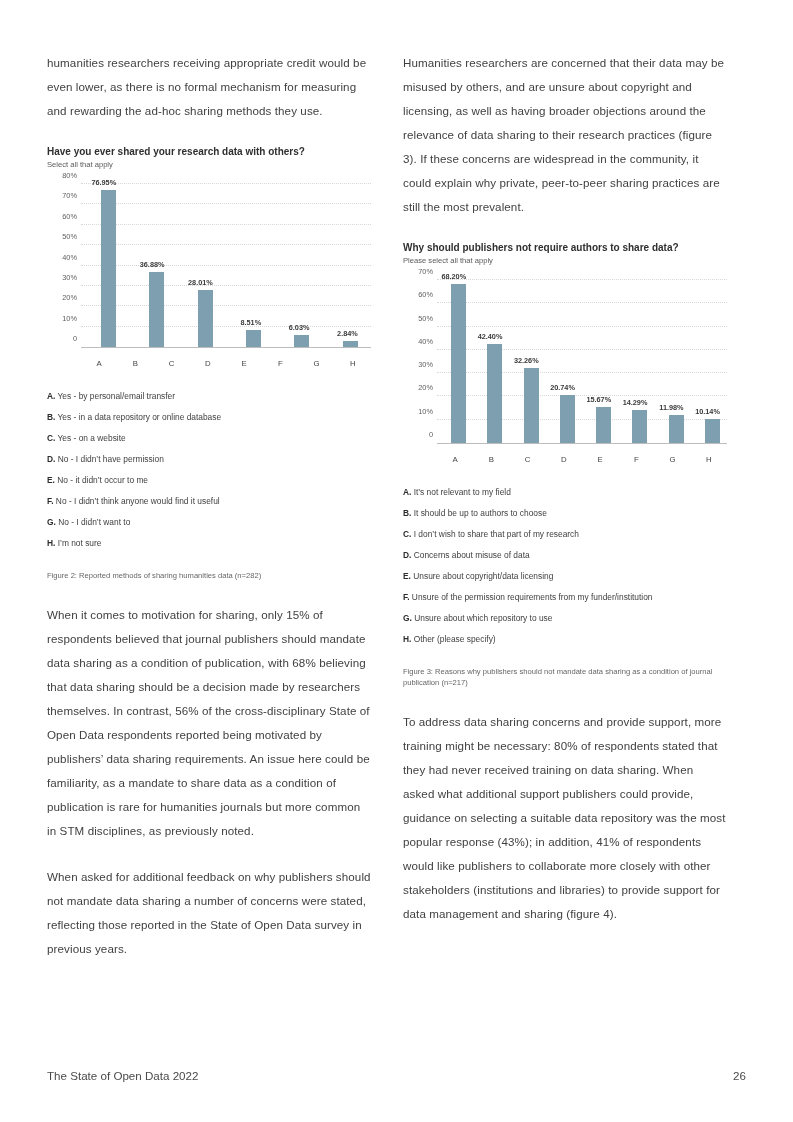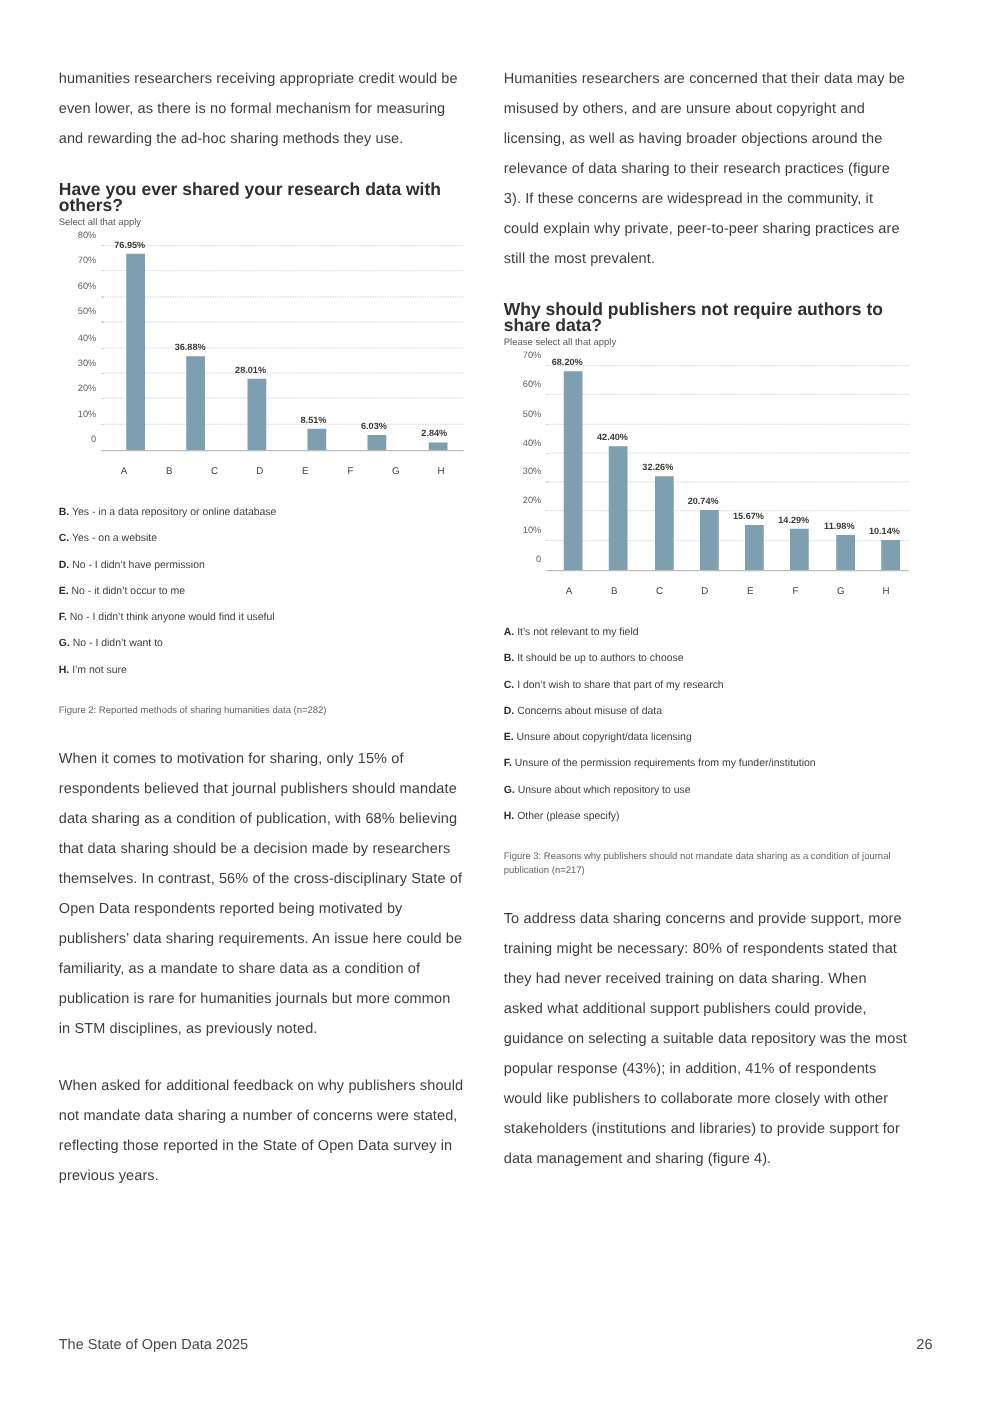--- a/index.html
+++ b/index.html
@@ -34,21 +34,21 @@
     font-size: 11.6px;
     line-height: 24px;
     color: #3f3f3f;
     margin: 0 0 22px 0;
     letter-spacing: 0.1px;
   }
   .chart-block {
     margin: 8px 0 0 0;
   }
   .chart-title {
-    font-size: 14px;
+    font-size: 10px;
     font-weight: bold;
     color: #2f2f2f;
     line-height: 13px;
     margin: 0;
   }
   .chart-subtitle {
     font-size: 7.6px;
     color: #5a5a5a;
     line-height: 11px;
     margin: 1px 0 0 0;
@@ -219,20 +219,21 @@
               <div class="xtick">B</div>
               <div class="xtick">C</div>
               <div class="xtick">D</div>
               <div class="xtick">E</div>
               <div class="xtick">F</div>
               <div class="xtick">G</div>
               <div class="xtick">H</div>
             </div>
         </div>
         <div class="legend" id="legend0">
+            <div class="legend-item"><b>A.</b> Yes - by personal/email transfer</div>
             <div class="legend-item"><b>B.</b> Yes - in a data repository or online database</div>
             <div class="legend-item"><b>C.</b> Yes - on a website</div>
             <div class="legend-item"><b>D.</b> No - I didn’t have permission</div>
             <div class="legend-item"><b>E.</b> No - it didn’t occur to me</div>
             <div class="legend-item"><b>F.</b> No - I didn’t think anyone would find it useful</div>
             <div class="legend-item"><b>G.</b> No - I didn’t want to</div>
             <div class="legend-item"><b>H.</b> I’m not sure</div>
           </div>
         <div class="figcaption">Figure 2: Reported methods of sharing humanities data (n=282)</div>
       </div>
@@ -322,16 +323,16 @@
           </div>
         <div class="figcaption">Figure 3: Reasons why publishers should not mandate data sharing as a condition of journal publication (n=217)</div>
       </div>
 
       <p class="body">To address data sharing concerns and provide support, more training might be necessary: 80% of respondents stated that they had never received training on data sharing. When asked what additional support publishers could provide, guidance on selecting a suitable data repository was the most popular response (43%); in addition, 41% of respondents would like publishers to collaborate more closely with other stakeholders (institutions and libraries) to provide support for data management and sharing (figure 4).</p>
     </div>
 
   </div>
 
   <div class="footer">
-    <div>The State of Open Data 2025</div>
+    <div>The State of Open Data 2022</div>
     <div>26</div>
   </div>
 </div>
 
 </body></html>

